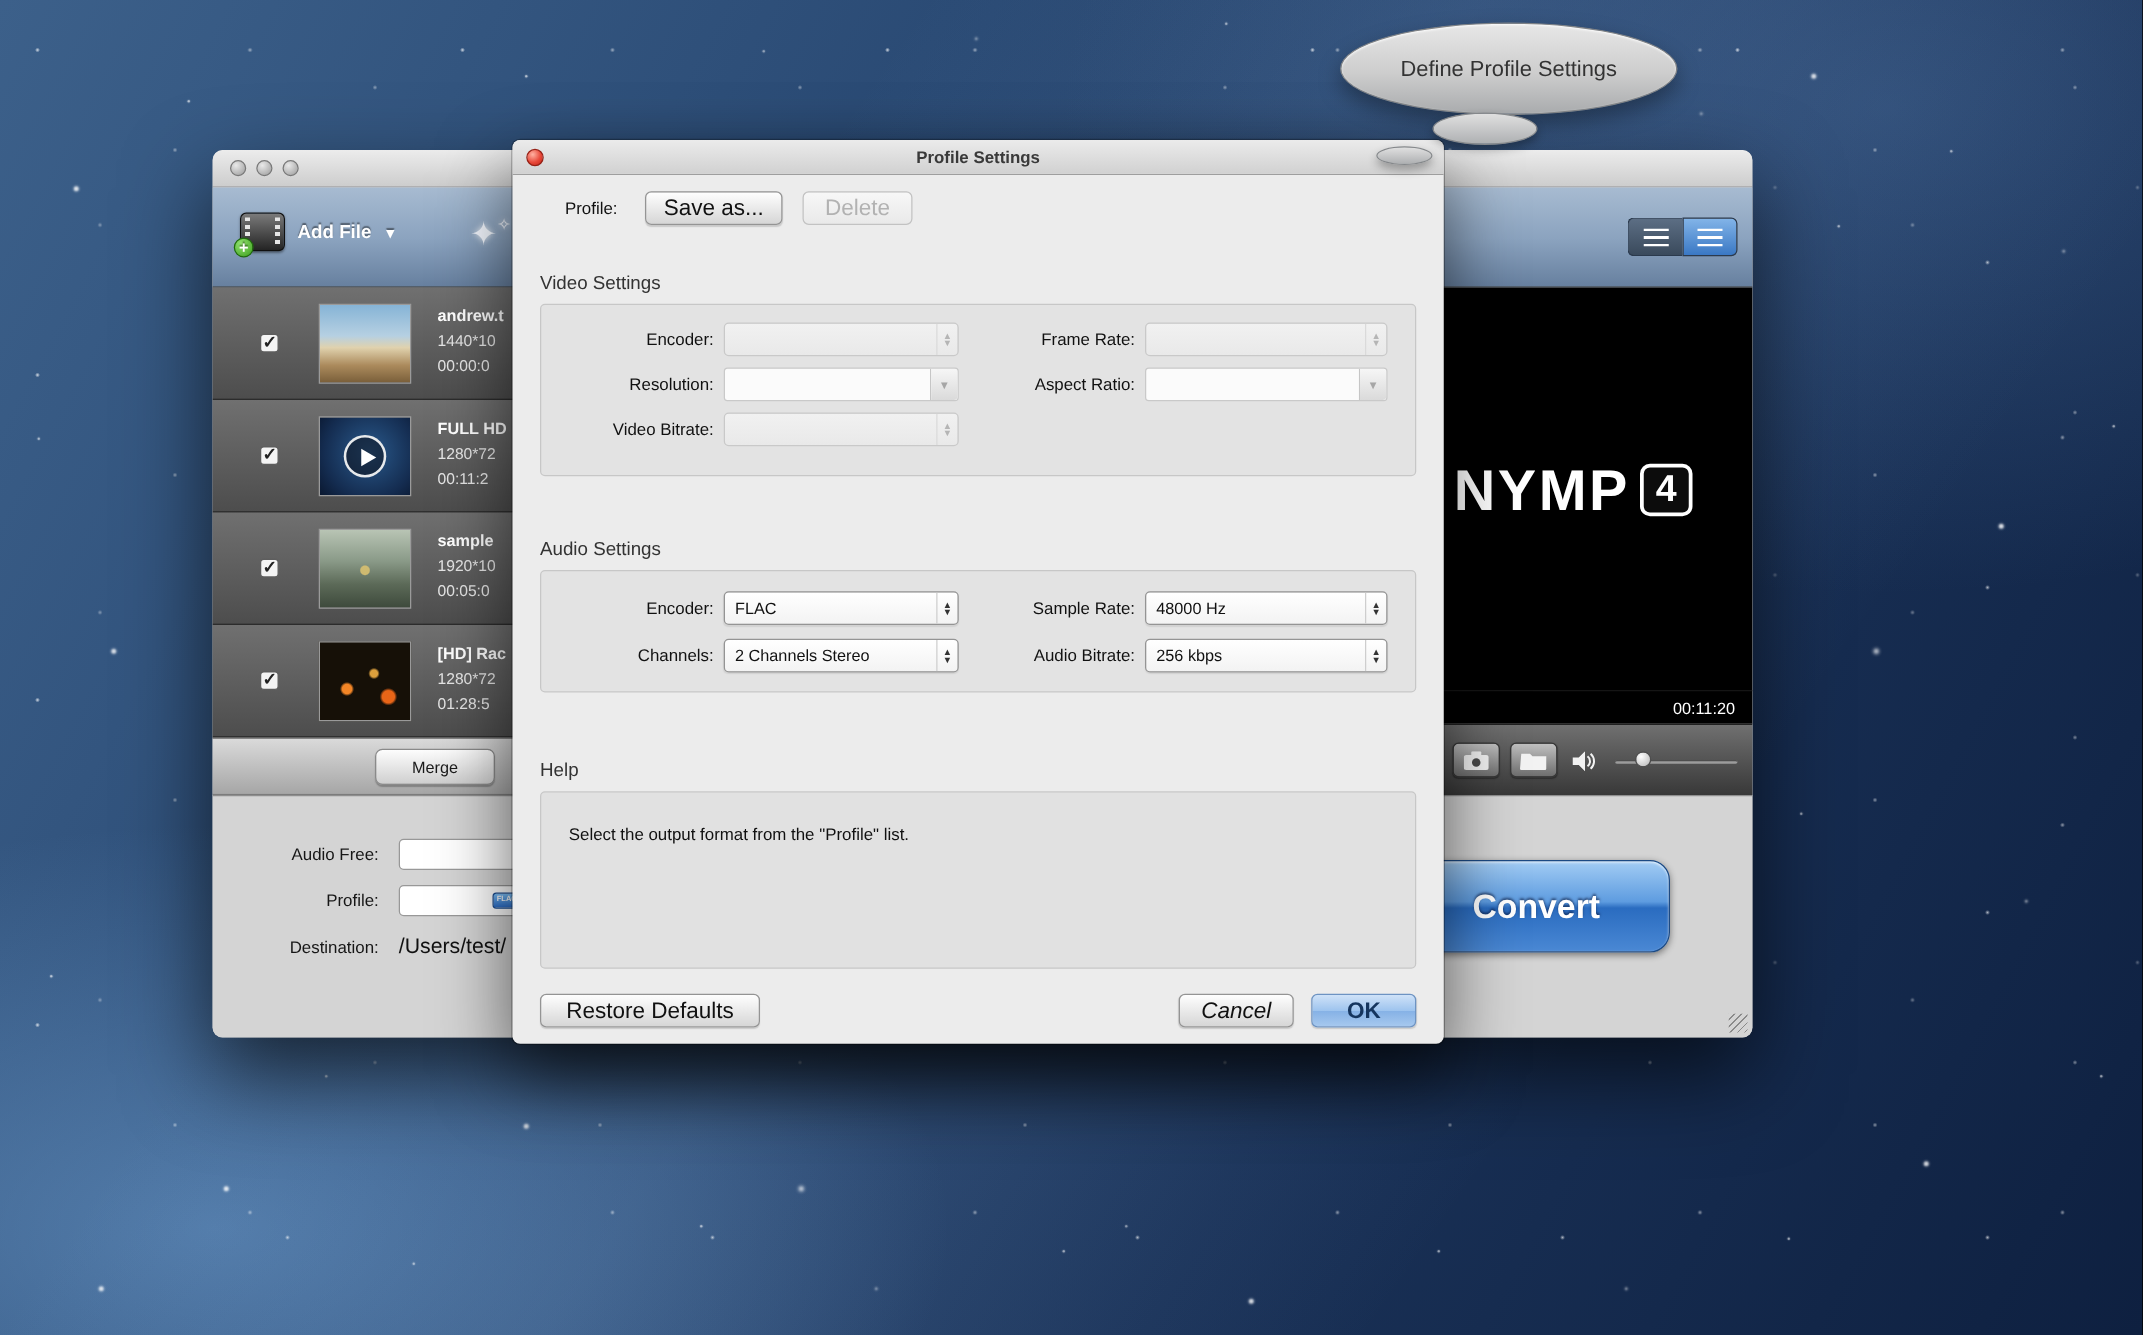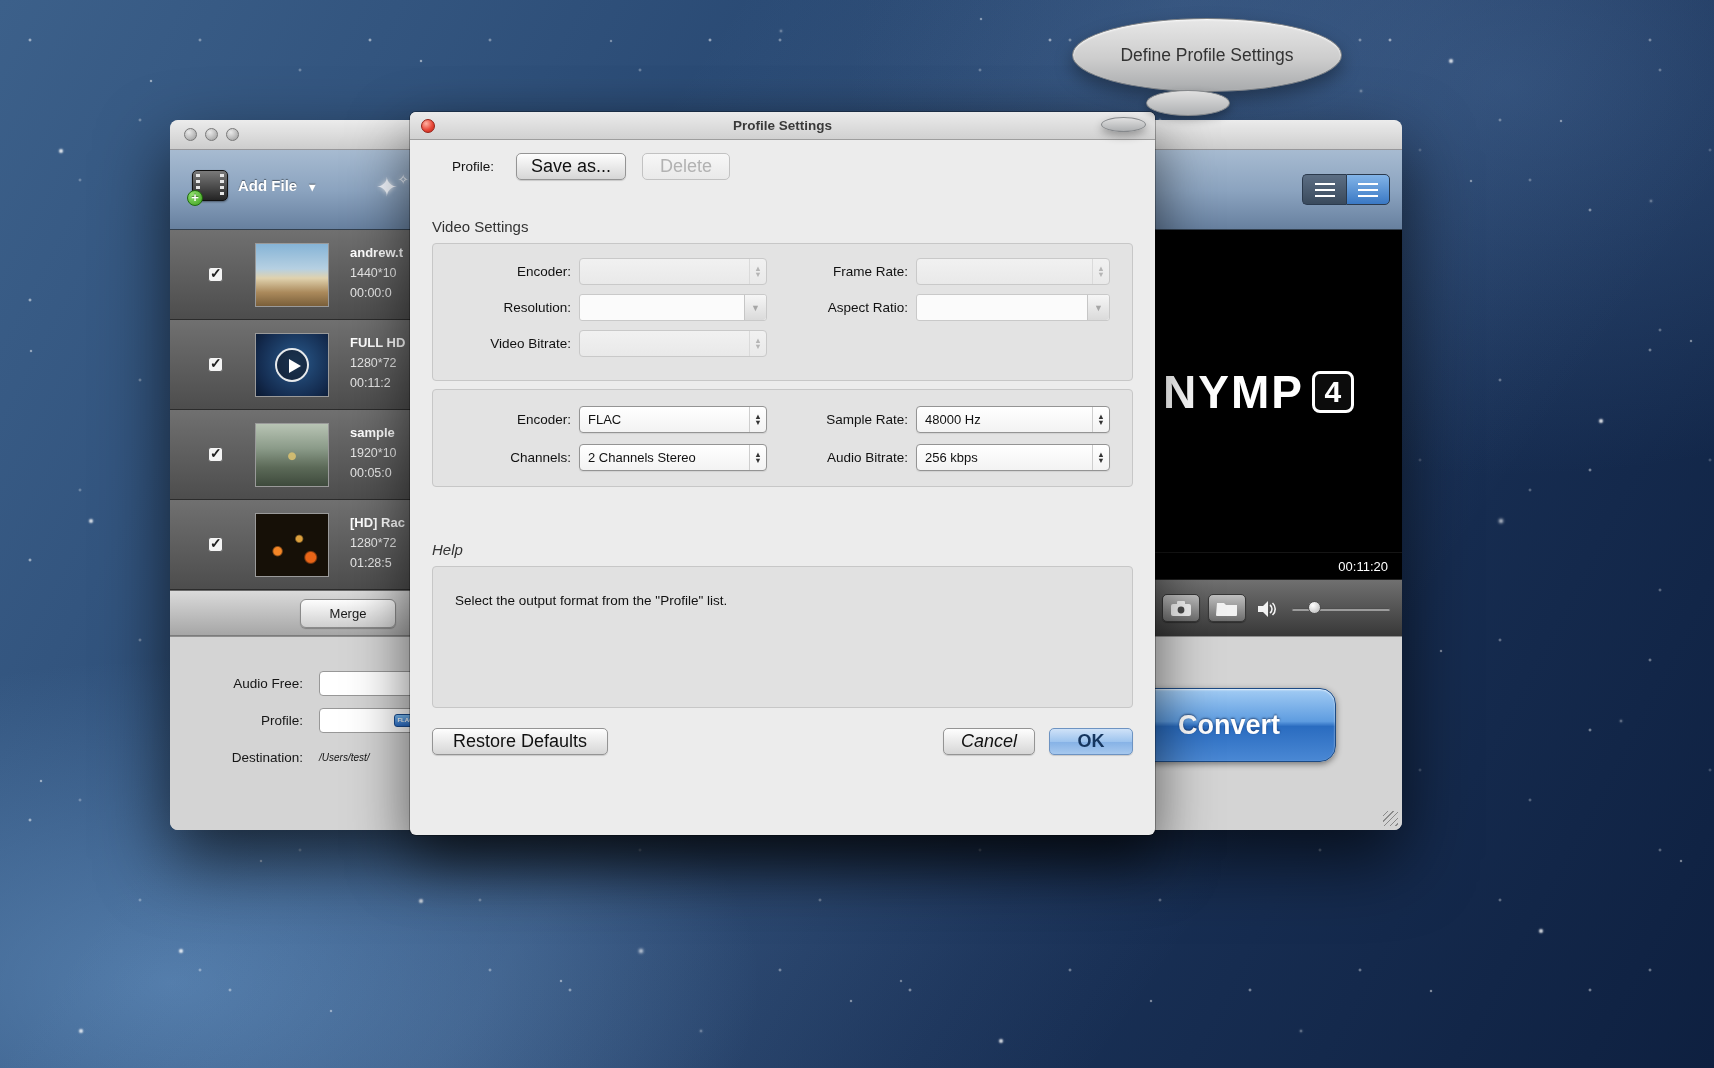--- a/index.html
+++ b/index.html
@@ -99,21 +99,21 @@
   .mbtn{position:absolute;left:130px;top:8px;width:96px;height:29px;border-radius:6px;
     background:linear-gradient(#fdfdfd,#cfcfcf);border:1px solid #8a8a8a;font-size:13px;color:#1a1a1a;
     box-shadow:0 1px 1px rgba(0,0,0,.25);}
 
   .bottompanel{position:absolute;left:0;top:516px;width:1232px;height:194px;background:#d4d4d4;border-top:1px solid #8e8e8e;}
   .brow{position:absolute;left:16px;display:flex;align-items:center;height:26px;}
   .br1{top:33px;} .br2{top:70px;} .br3{top:107px;}
   .blab{width:117px;text-align:right;font-size:13.5px;color:#161616;margin-right:16px;}
   .bfield{width:160px;height:25px;background:#fff;border:1px solid #989898;border-radius:4px;
     display:flex;align-items:center;padding-left:7px;font-size:13px;color:#111;white-space:nowrap;overflow:hidden;justify-content:flex-end;}
-  .bdest{font-size:10px;color:#111;font-style:italic;}
+  .bdest{font-size:17px;color:#111;}
 
   .preview{position:absolute;left:832px;top:110px;width:400px;z-index:2;}
   .pscreen{height:322px;background:#000;position:relative;}
   .plogo{position:absolute;left:161px;top:135px;display:flex;align-items:center;gap:8px;color:#fff;}
   .ltext{font-size:46px;font-weight:bold;letter-spacing:2px;}
   .lbadge{width:42px;height:42px;border:3px solid #fff;border-radius:8px;font-size:30px;font-weight:bold;
     display:flex;align-items:center;justify-content:center;background:#0c0c0c;}
   .ptimebar{height:27px;background:#000;color:#fff;font-size:13px;display:flex;align-items:center;
     justify-content:flex-end;padding-right:14px;border-top:1px solid #151515;}
   .pcontrols{height:57px;background:linear-gradient(#707070,#383838);border-top:1px solid #202020;position:relative;}
@@ -157,21 +157,21 @@
     background:linear-gradient(#fff,#f4f4f4);border:1px solid #7a9cc8;}
   .flacb{display:inline-flex;align-items:center;justify-content:center;min-width:19px;height:13px;padding:0 2px;
     margin-right:6px;border-radius:3px;background:linear-gradient(#7cc0f8,#2a6cc8);color:#fff;font-size:6px;
     font-weight:bold;border:1px solid #1a4c90;flex:none;}
   .btn{height:27px;border-radius:5px;background:linear-gradient(#fefefe,#d6d6d6);border:1px solid #949494;
     font-size:18px;color:#111;box-shadow:0 1px 1px rgba(0,0,0,.15);}
   .btn-saveas{margin-left:14px;width:110px;}
   .btn-delete{margin-left:16px;width:88px;color:#b2b2b2;border-color:#c2c2c2;
     background:linear-gradient(#f7f7f7,#e9e9e9);box-shadow:none;}
   .sechead{font-size:15px;color:#333;}
-  .sh-video{margin-top:38px;} .sh-audio{margin-top:50px;} .sh-help{margin-top:54px;font-style:italic;}
+  .sh-video{margin-top:38px;} .sh-audio{margin-top:50px;} .sh-help{margin-top:54px;}
   .group{background:#e3e3e3;border:1px solid #c7c7c7;border-radius:4px;margin-top:8px;position:relative;}
   .vgroup{height:138px;} .agroup{height:98px;}
   .grow{position:absolute;left:0;right:0;display:flex;align-items:center;height:27px;}
   .gr1{top:14px;} .gr2{top:50px;} .gr3{top:86px;} .ga1{top:16px;} .ga2{top:54px;}
   .gl1{width:138px;text-align:right;margin-right:8px;font-size:13.5px;color:#111;flex:none;}
   .gl2{width:129px;text-align:right;margin:0 8px 0 12px;font-size:13.5px;color:#111;flex:none;}
   .w1{width:188px;flex:none;} .w2{width:194px;flex:none;}
   .cmb{height:27px;background:#fbfbfb;border:1px solid #c9c9c9;border-radius:3px;position:relative;}
   .cbtn{position:absolute;right:0;top:0;bottom:0;width:22px;background:linear-gradient(#f6f6f6,#dadada);
     border-left:1px solid #c6c6c6;display:flex;align-items:center;justify-content:center;color:#a6a6a6;
@@ -373,20 +373,21 @@
             </div>
         </div>
         <div class="grow gr3">
           <span class="gl1">Video Bitrate:</span>
           <div class="pp off w1">
               <span class="stp"></span>
             </div>
         </div>
       </div>
 
+      <div class="sechead sh-audio">Audio Settings</div>
       <div class="group agroup">
         <div class="grow ga1">
           <span class="gl1">Encoder:</span>
           <div class="pp on w1">
             <span>FLAC</span>
             <span class="stp"></span>
           </div>
           <span class="gl2">Sample Rate:</span>
           <div class="pp on w2">
             <span>48000 Hz</span>

